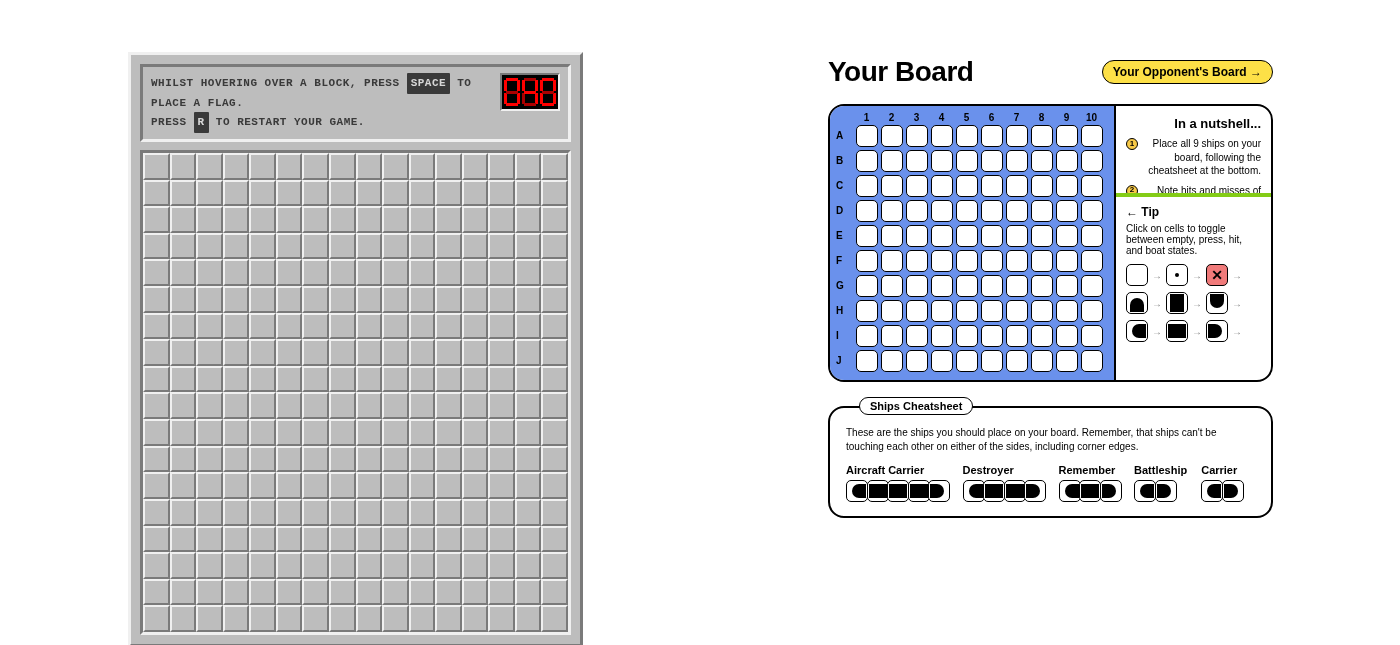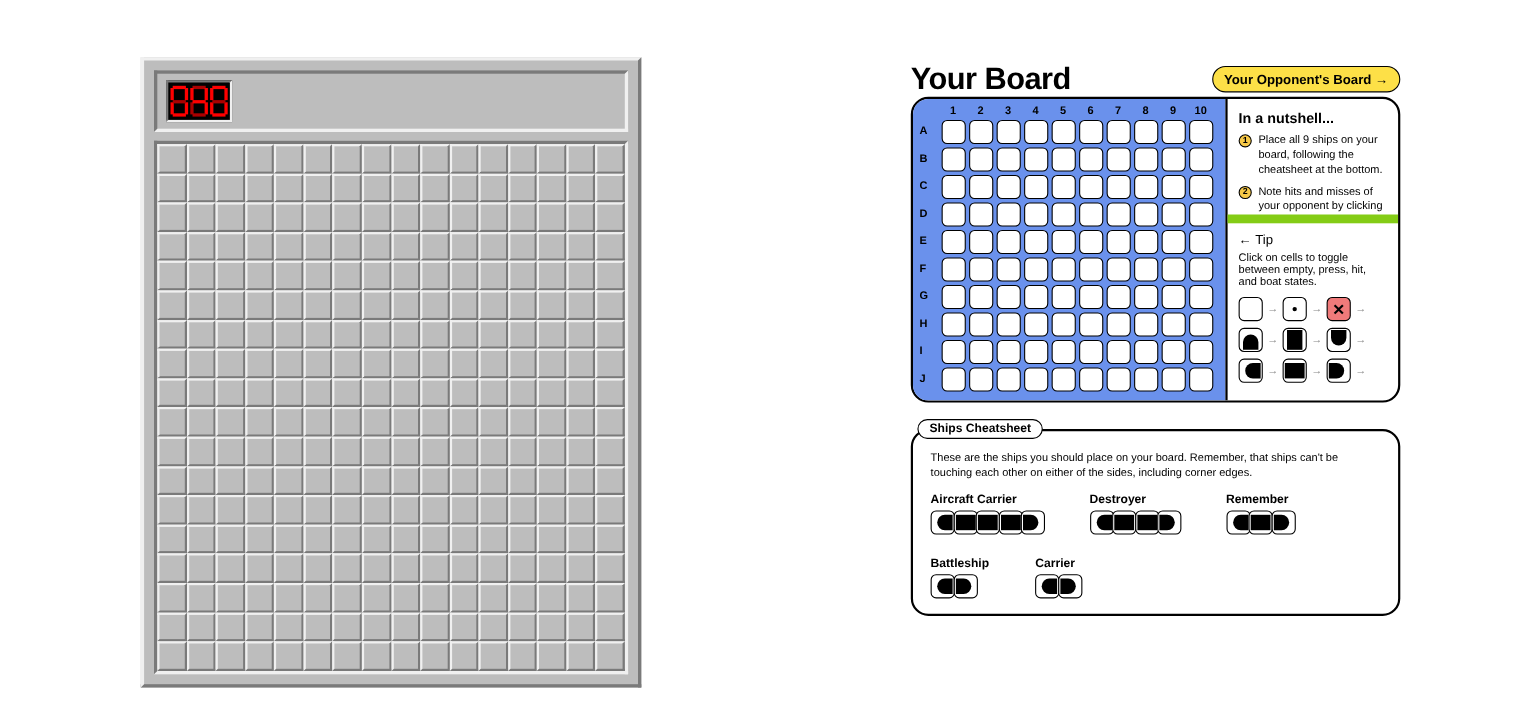--- a/index.html
+++ b/index.html
@@ -92,20 +92,21 @@
   .bs {
     position: absolute;
     left: 828px;
     top: 56px;
     width: 445px;
   }
   .bs-titlebar {
     display: flex;
     justify-content: space-between;
     align-items: center;
+    margin-bottom: 16px;
   }
   .bs-title { font-size: 28px; font-weight: 800; letter-spacing: -0.5px; }
   .bs-opp {
     background: #fde047;
     border: 1.5px solid #000;
     border-radius: 16px;
     padding: 4px 10px;
     font-size: 12px;
     font-weight: 700;
     cursor: pointer;
@@ -130,30 +131,30 @@
   .bs-rows { display: flex; }
   .bs-rowlabels { display: flex; flex-direction: column; margin-right: 4px; }
   .bs-rowlabel { height: 25px; width: 14px; font-size: 10px; font-weight: 600; display:flex; align-items:center; }
   .bs-gridcells { display:grid; grid-template-columns: repeat(10, 25px); grid-template-rows: repeat(10, 25px); }
   .bs-cell {
     width: 22px; height: 22px; background:#fff; border:1.5px solid #000;
     border-radius: 5px; margin: 1.5px; cursor:pointer;
   }
 
   .bs-side { flex: 1; display: flex; flex-direction: column; border-left: 2px solid #000; }
-  .bs-nutshell { padding: 10px 10px 6px 10px; border-bottom: 8px solid #84cc16; height: 113px; overflow:hidden; }
+  .bs-nutshell { padding: 10px 10px 6px 10px; border-bottom: 4px solid #84cc16; height: 91px; overflow:hidden;text-align:right; }
   .bs-h { font-weight: 800; font-size: 13px; margin-bottom: 6px; }
   .bs-li { display:flex; gap:6px; font-size:10px; line-height:1.35; margin-bottom:6px; }
   .bs-num {
     width:12px; height:12px; border-radius:50%; background:#f7c948;
     border:1px solid #000; font-size:8px; font-weight:800;
     display:flex; align-items:center; justify-content:center; flex-shrink:0; margin-top:1px;
   }
   .bs-tip { padding: 8px 10px 10px 10px; flex:1; }
-  .bs-tip-h { font-weight:400; font-size:12px; margin-bottom:4px; }
+  .bs-tip-h { font-weight:700; font-size:12px; margin-bottom:4px; }
   .bs-tip-t { font-size:10px; margin-bottom:8px; }
   .bs-states { display:flex; flex-direction:column; gap:6px; }
   .bs-staterow { display:flex; align-items:center; gap:4px; }
   .bs-arrow { font-size:10px; color:#888; }
   .bs-chip {
     width:22px; height:22px; border:1.5px solid #000; border-radius:5px;
     display:flex; align-items:center; justify-content:center; background:#fff;
     position:relative;
   }
   .bs-chip.red { background:#f07a7a; }
@@ -169,39 +170,47 @@
 
   
   .bs-cheat {
     margin-top: 24px;
     border: 2px solid #000;
     border-radius: 16px;
     padding: 18px 16px 14px 16px;
     position: relative;
   }
   .bs-cheat-badge {
-    position:absolute; top:-11px; left:4px; background:#fff;
+    position:absolute; top:-11px; left:29px; background:#fff;
     border: 1.5px solid #000; border-radius: 12px; padding: 2px 10px;
     font-size: 11px; font-weight: 800;
   }
   .bs-cheat-text { font-size: 10px; line-height:1.4; margin-bottom: 10px; }
-  .bs-ships { display:flex; flex-wrap:wrap; gap: 20px 42px; }
+  .bs-ships { display:flex; flex-wrap:wrap; gap: 20px 14px; }
   .bs-ship { }
   .bs-ship-name { font-size:11px; font-weight:800; margin-bottom:4px; }
   .bs-ship-seg { display:flex; gap:0px; }
   .bs-seg {
     width:22px; height:22px; border:1.5px solid #000; border-radius:5px; background:#fff;
     display:flex; align-items:center; justify-content:center; margin-right:-1.5px;
   }
 </style>
 </head>
 <body>
 
 <div class="ms-frame">
   <div class="ms-head">
+    <div class="ms-instr">
+      <span>Whilst hovering over a block, press </span>
+      <span class="ms-key">SPACE</span>
+      <span> to place a flag.</span><br>
+      <span>Press </span>
+      <span class="ms-key">R</span>
+      <span> to restart your game.</span>
+    </div>
     <div class="ms-counter" id="ms-counter">
         <div class="ms-digit">
           <div class="ms-seg sA on"></div>
           <div class="ms-seg sB on"></div>
           <div class="ms-seg sC on"></div>
           <div class="ms-seg sD on"></div>
           <div class="ms-seg sE on"></div>
           <div class="ms-seg sF on"></div>
           <div class="ms-seg sG"></div>
         </div>

